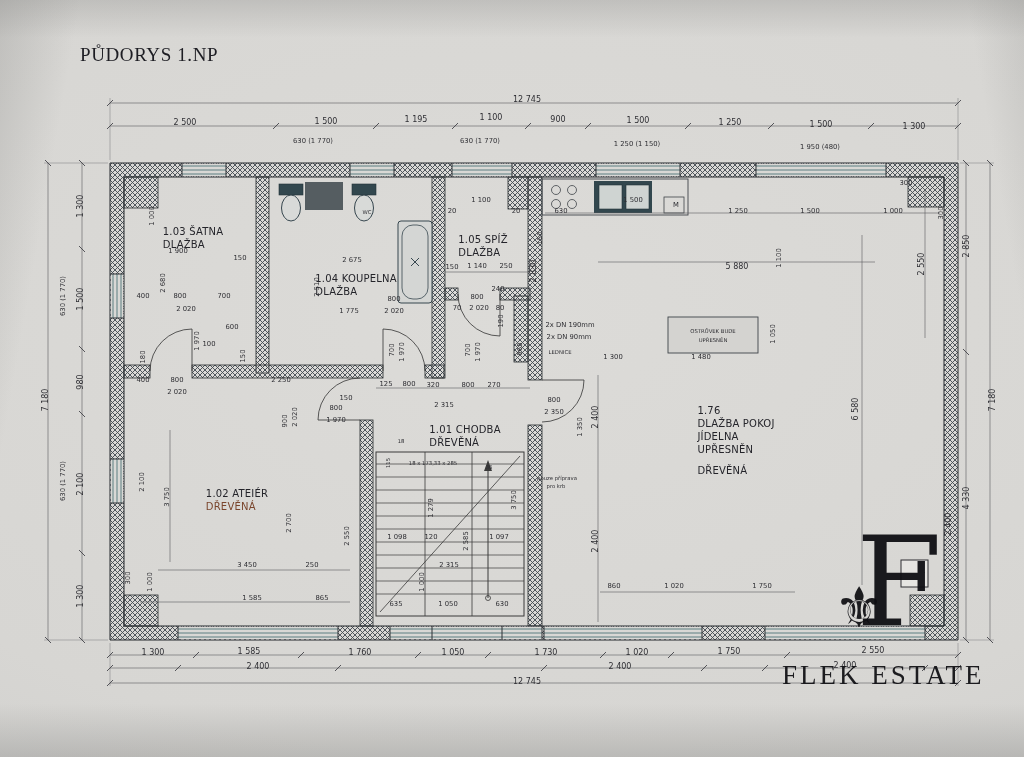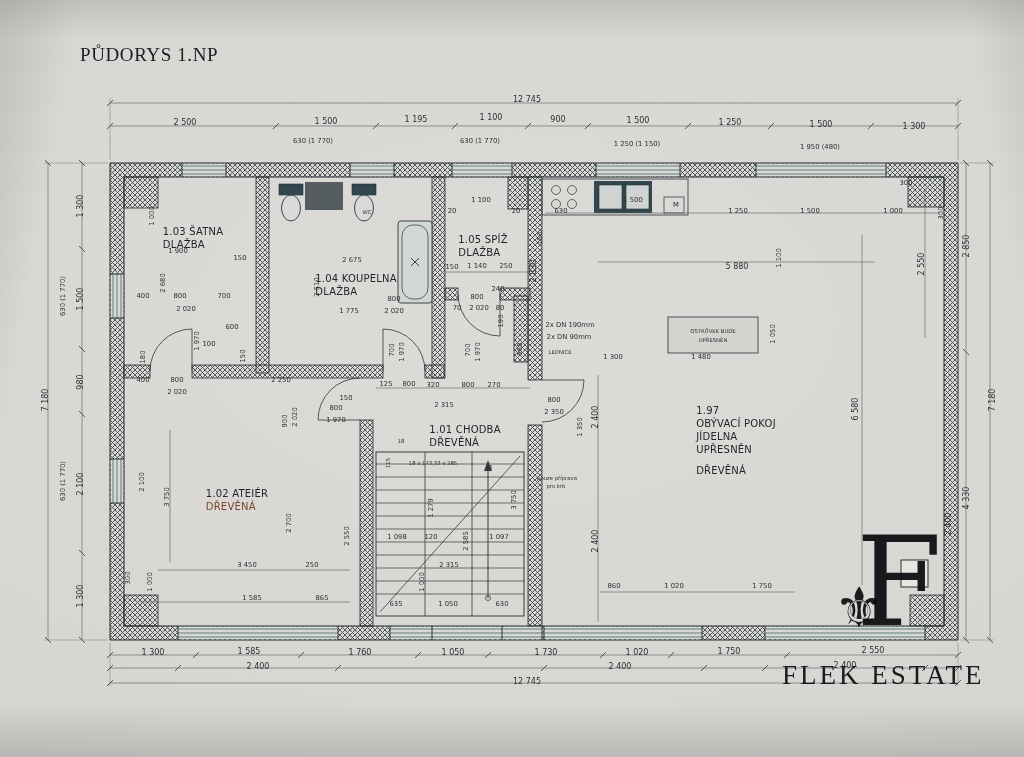--- a/index.html
+++ b/index.html
@@ -412,22 +412,22 @@
   </div>
   <div class="room-label" style="left:465px;top:436px">
     <div>1.01 CHODBA</div>
     <div>DŘEVĚNÁ</div>
   </div>
   <div class="room-label" style="left:237px;top:500px">
     <div>1.02 ATEIÉR</div>
     <div class="wood-red">DŘEVĚNÁ</div>
   </div>
   <div class="room-label" style="left:736px;top:440px">
-    <div>1.97</div>
-    <div>OBÝVACÍ POKOJ</div>
+    <div>1.76</div>
+    <div>DLAŽBA POKOJ</div>
     <div>JÍDELNA</div>
     <div>UPŘESNĚN</div>
     <div class="gap">DŘEVĚNÁ</div>
   </div>
 
   <div class="logo">
     <span class="fleur">⚜</span>
     <span class="monogram">F</span>
     <div class="brand">FLEK ESTATE</div>
   </div>

